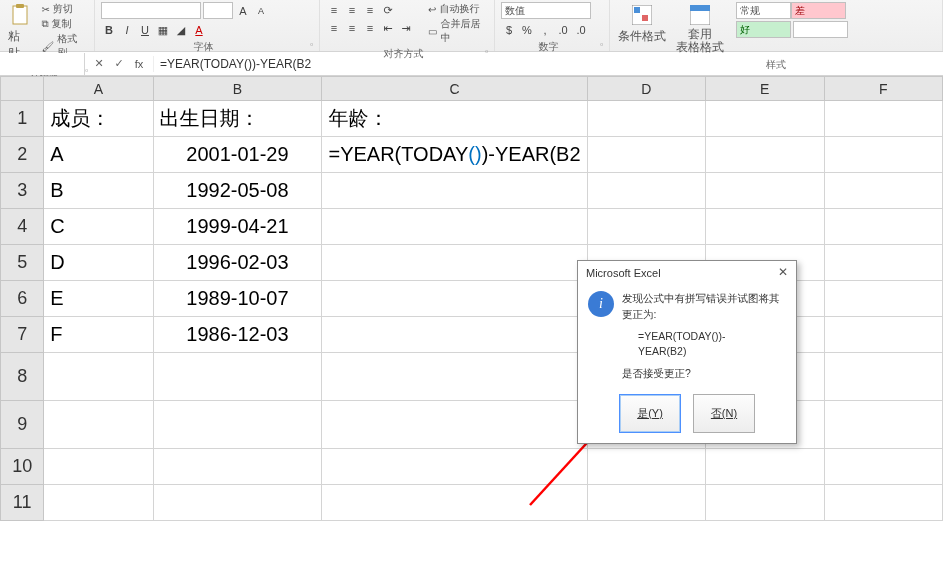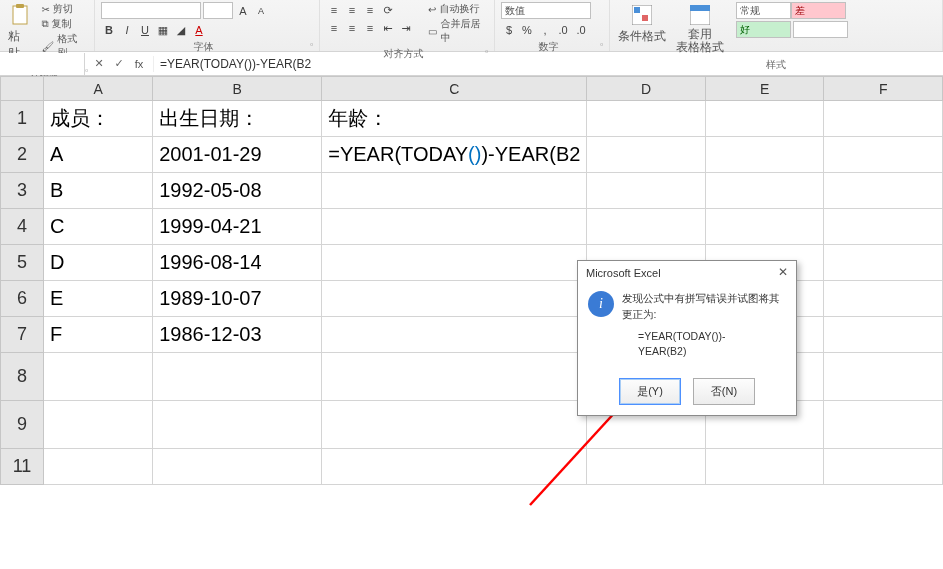--- a/index.html
+++ b/index.html
@@ -107,21 +107,21 @@
       white-space: nowrap;
       overflow: visible;
     }
     .col-A { width: 120px; }
     .col-B { width: 185px; }
     .col-C { width: 205px; }
     .col-DEF { width: 150px; }
     .dashed-border {
       border: 1px dashed #22a366 !important;
     }
-    .center { }
+    .center { text-align: center; }
     .paren-blue { color:#0070c0; }
     
     .dialog {
       position: absolute;
       top: 260px; left: 577px;
       width: 220px;
       background:#fff;
       border: 1px solid #8b8b8b;
       box-shadow: 3px 3px 6px rgba(0,0,0,0.25);
       font-size: 11px;
@@ -140,26 +140,26 @@
       width:26px; height:26px; border-radius:50%;
       background:#3a7bd5;
       color:#fff; display:flex; align-items:center; justify-content:center;
       font-family: Georgia, serif; font-style: italic; font-size:14px;
       flex-shrink:0;
     }
     .dlg-text { font-size: 10.5px; line-height: 1.5; }
     .dlg-text .formula { margin: 6px 16px; }
     .dlg-btns { display:flex; justify-content:center; gap:12px; padding: 4px 0 10px; }
     .dlg-btn {
-      min-width: 62px; height: 27px;
+      min-width: 62px; height: 39px;
       border: 1px solid #adadad;
       background: linear-gradient(#fdfdfd,#ededed);
       font-size: 11px;
       cursor: pointer;
-      display:flex; align-items:center; justify-content:center;
+      display:flex; align-items:center; justify-content:center;text-decoration:underline;
     }
     .dlg-btn.focus { border:1px solid #4d90fe; box-shadow: inset 0 0 0 1px #a9cdf5; }
     
     .arrow {
       position:absolute;
       z-index: 9;
       pointer-events:none;
     }
   </style>
 </head>
@@ -372,21 +372,21 @@
     <td class="cell">C</td>
     <td class="cell center">1999-04-21</td>
     <td class="cell"></td>
     <td class="cell"></td>
     <td class="cell"></td>
     <td class="cell"></td>
   </tr>
   <tr>
     <th class="rowh">5</th>
     <td class="cell">D</td>
-    <td class="cell center">1996-08-14</td>
+    <td class="cell center">1996-02-03</td>
     <td class="cell"></td>
     <td class="cell"></td>
     <td class="cell"></td>
     <td class="cell"></td>
   </tr>
   <tr>
     <th class="rowh">6</th>
     <td class="cell">E</td>
     <td class="cell center">1989-10-07</td>
     <td class="cell"></td>
@@ -407,20 +407,29 @@
     <th class="rowh" style="height:48px">8</th>
     <td class="cell"></td>
     <td class="cell"></td>
     <td class="cell"></td>
     <td class="cell"></td>
     <td class="cell"></td>
     <td class="cell"></td>
   </tr>
   <tr>
     <th class="rowh" style="height:48px">9</th>
+    <td class="cell"></td>
+    <td class="cell"></td>
+    <td class="cell"></td>
+    <td class="cell"></td>
+    <td class="cell"></td>
+    <td class="cell"></td>
+  </tr>
+  <tr>
+    <th class="rowh">10</th>
     <td class="cell"></td>
     <td class="cell"></td>
     <td class="cell"></td>
     <td class="cell"></td>
     <td class="cell"></td>
     <td class="cell"></td>
   </tr>
   <tr>
     <th class="rowh">11</th>
     <td class="cell"></td>
@@ -437,20 +446,21 @@
 <div class="dialog">
   <div class="dlg-title">
     <span>Microsoft Excel</span>
     <span class="dlg-close">✕</span>
   </div>
   <div class="dlg-body">
     <div class="dlg-icon">i</div>
     <div class="dlg-text">
       <div>发现公式中有拼写错误并试图将其更正为:</div>
       <div class="formula">=YEAR(TODAY())-YEAR(B2)</div>
+      <div>是否接受更正?</div>
     </div>
   </div>
   <div class="dlg-btns">
     <div class="dlg-btn focus">是(Y)</div>
     <div class="dlg-btn">否(N)</div>
   </div>
 </div>
 
 <svg class="arrow" style="top:375px; left:510px" width="160" height="140">
   <defs>

